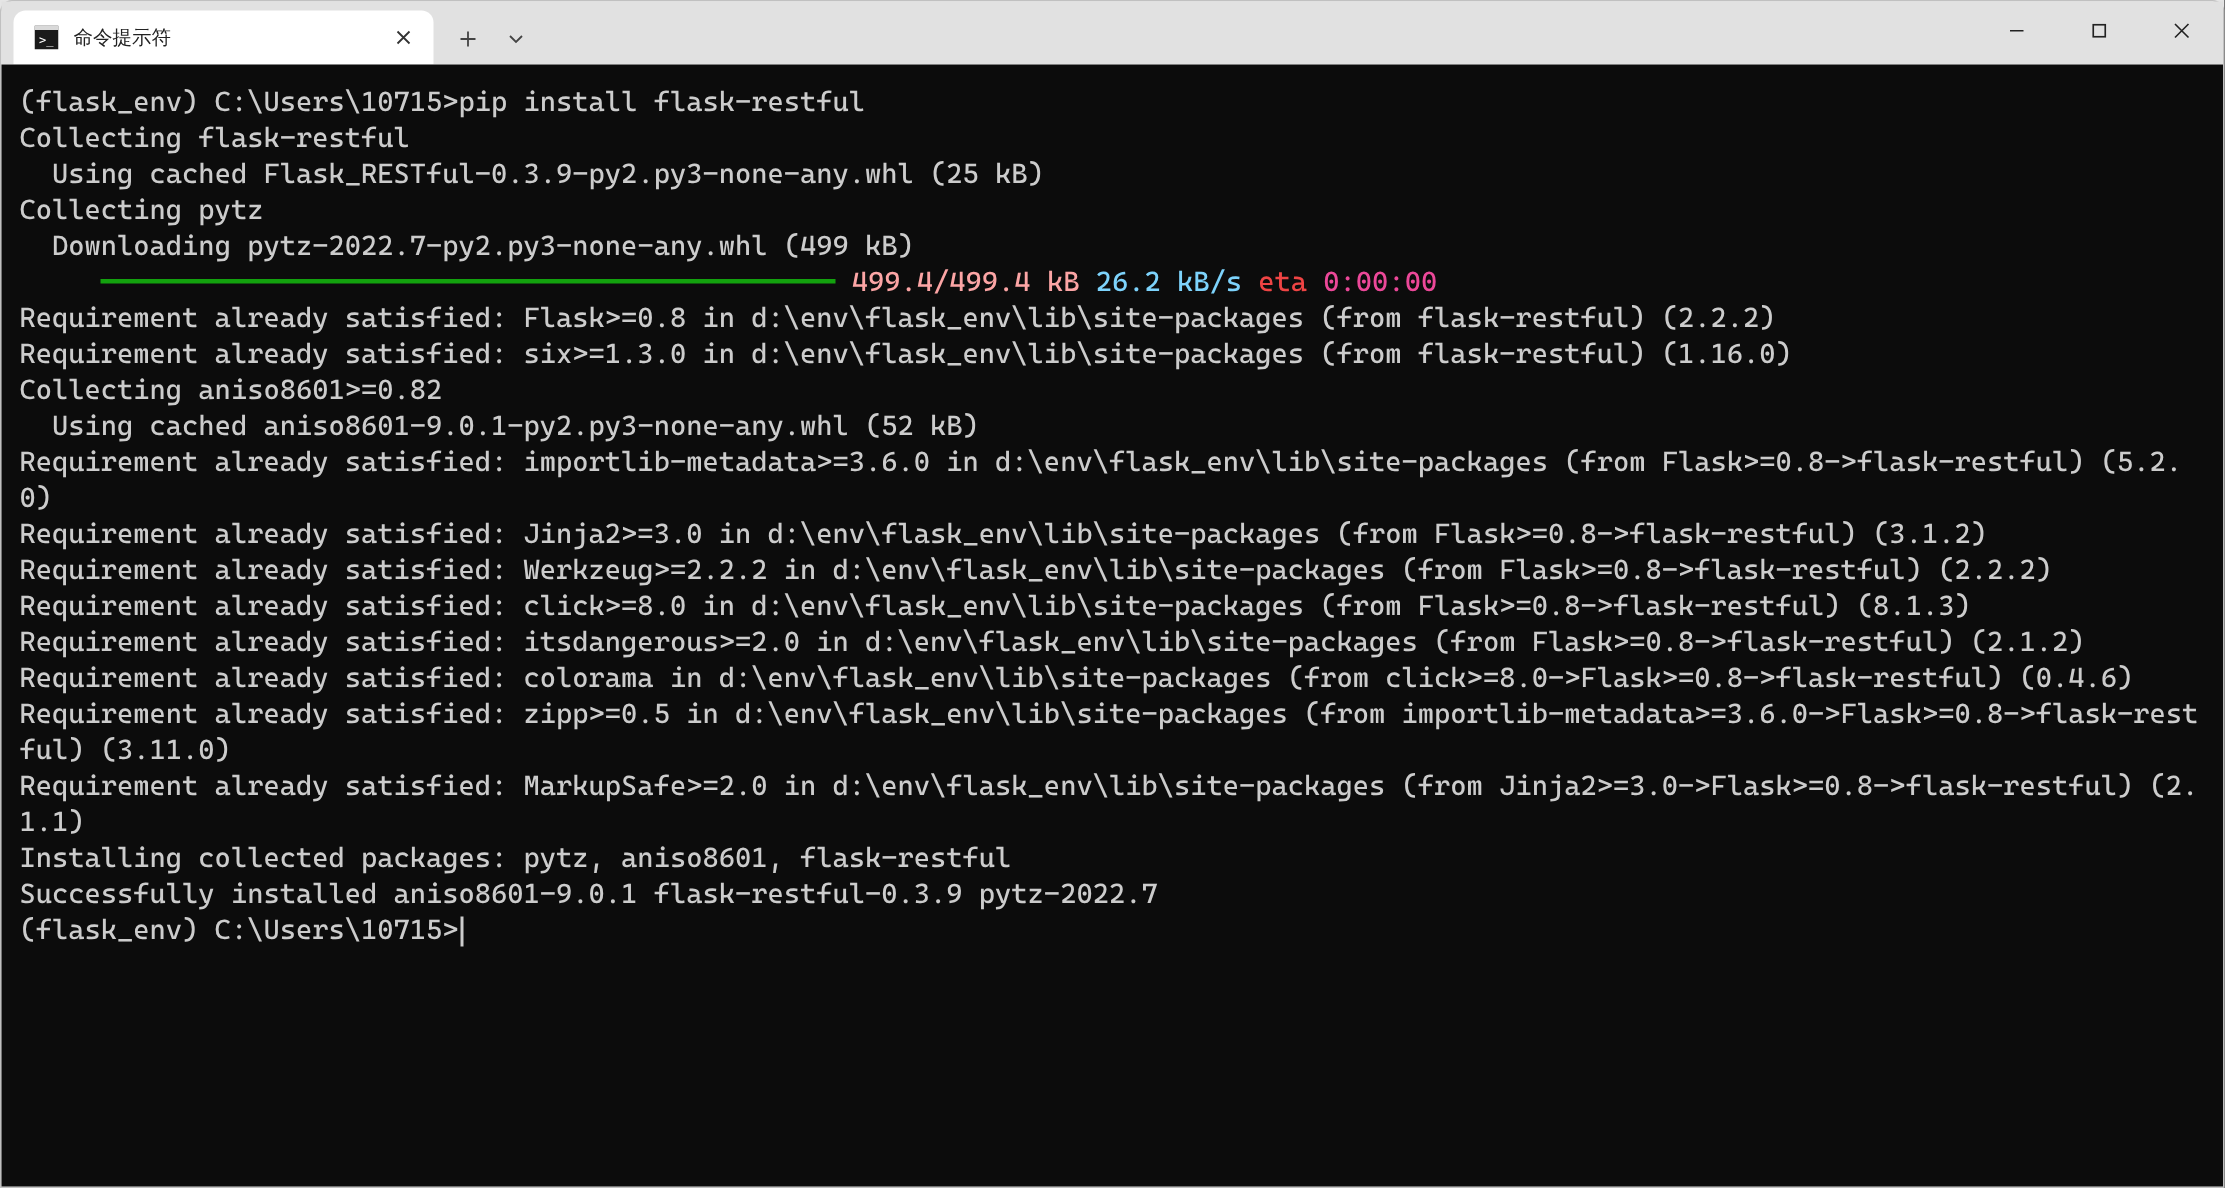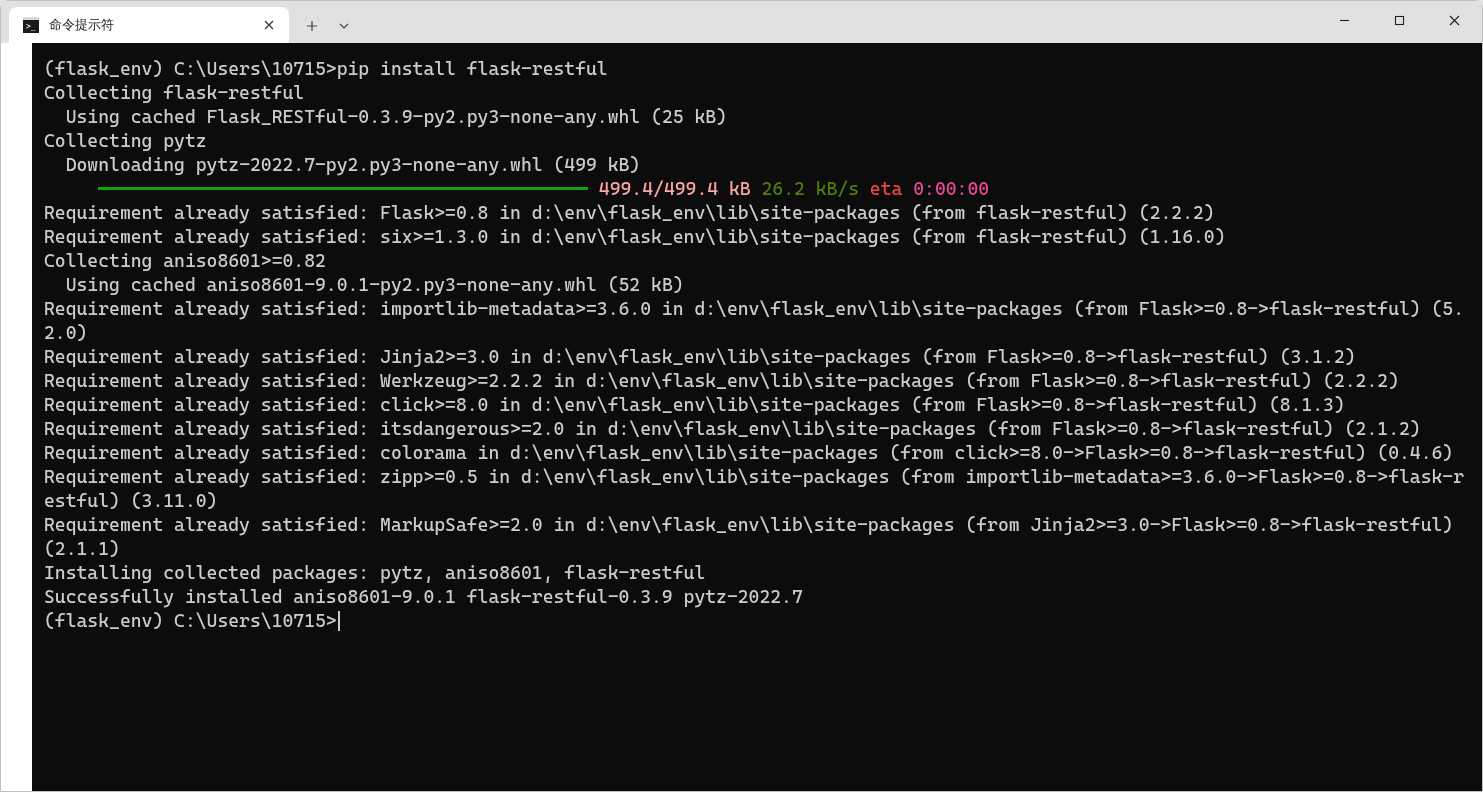--- a/index.html
+++ b/index.html
@@ -96,37 +96,36 @@
     background: #0c0c0c;
     color: #cccccc;
     font-family: "Cascadia Mono", "Consolas", monospace;
     font-size: 18.5px;
     line-height: 24px;
     padding: 14px 10px 10px 12px;
     white-space: pre-wrap;
     word-break: break-all;
     overflow: hidden;
     position: relative;
-    margin-left: 31px;
   }
   .prompt, .output-line { display: block; }
   .bar-wrap { display: block; }
   .bar-left-pad { display:inline-block; width: 54px; }
   .bar {
     display: inline-block;
     height: 3px;
     vertical-align: middle;
     background: #13a10e;
     width: 490px;
     position: relative;
     top: -2px;
   }
   .bar-text { display:inline; }
   .green { color: #fca5a5; }
-  .red { color: #4d7c0f; }
+  .red { color: #7dd3fc; }
   .white { color: #ef4444; }
   .cyan { color: #ec4899; }
   .cursor {
     display: inline-block;
     width: 2px;
     height: 20px;
     background: #cccccc;
     vertical-align: text-bottom;
     margin-left: 1px;
   }

